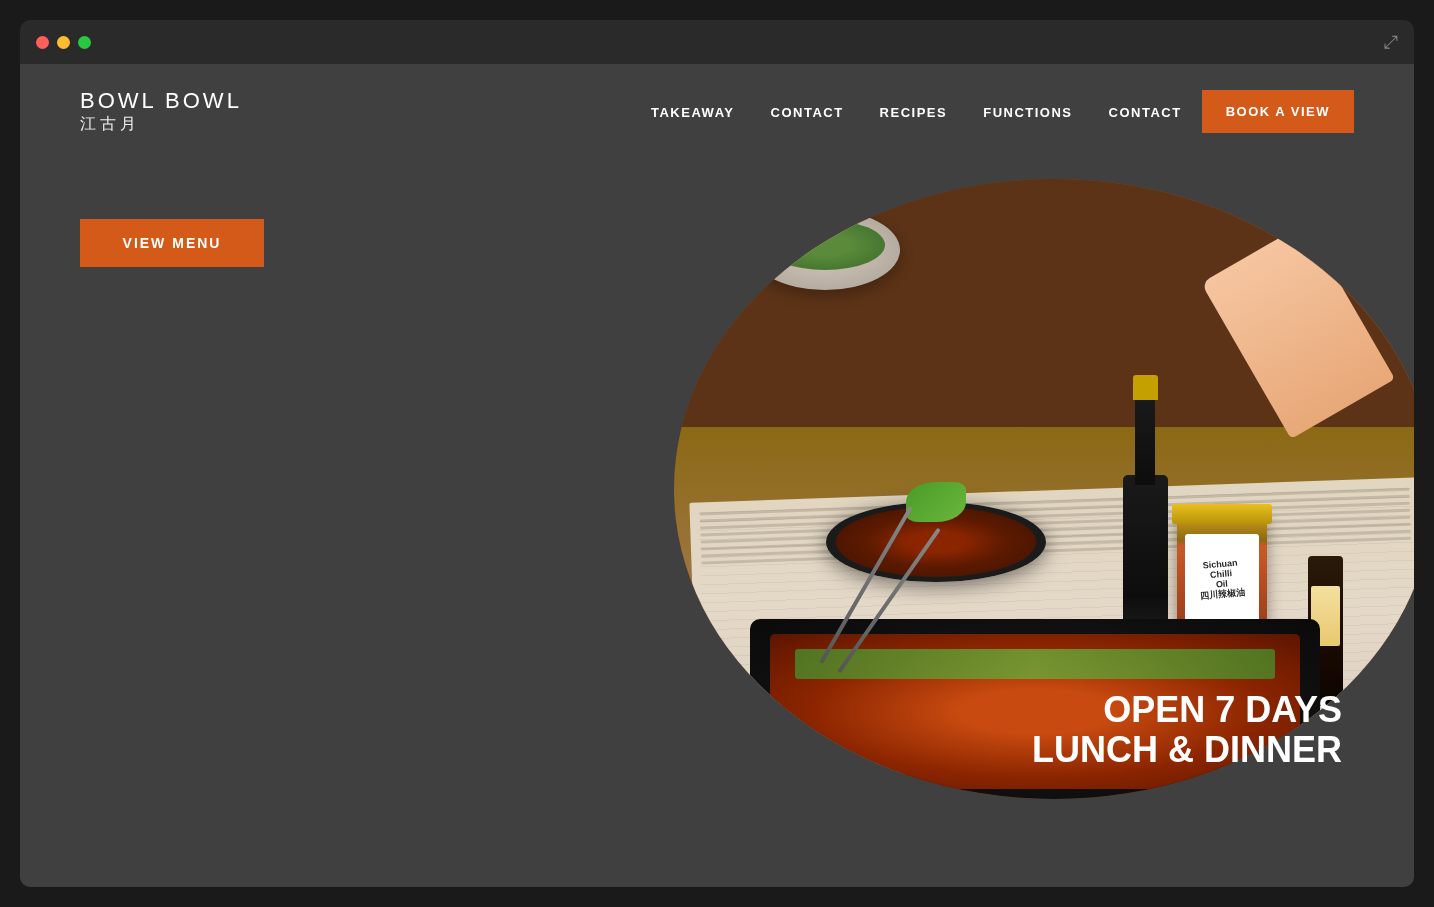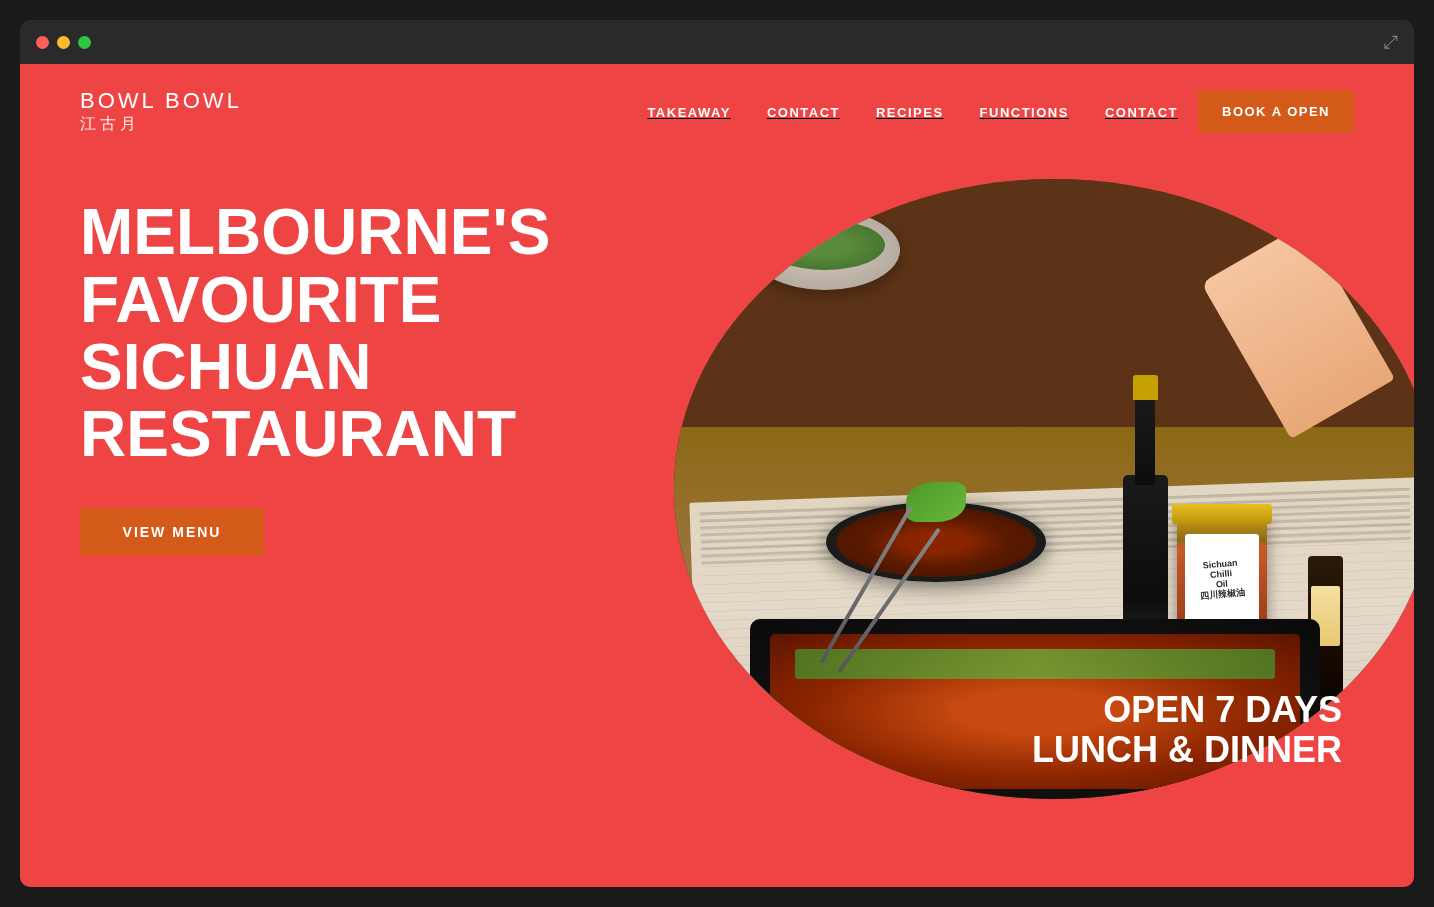--- a/index.html
+++ b/index.html
@@ -46,21 +46,21 @@
     .browser-btn.minimize { background: #febc2e; }
     .browser-btn.maximize { background: #28c840; }
 
     .browser-expand {
       color: #888;
       font-size: 18px;
       cursor: pointer;
     }
 
     .website {
-      background: #ef4444;
+      background: #404040;
       height: calc(867px - 44px);
       position: relative;
       overflow: hidden;
     }
 
     
     .navbar {
       display: flex;
       align-items: center;
       padding: 24px 60px;
@@ -85,21 +85,20 @@
       font-size: 16px;
       letter-spacing: 4px;
       opacity: 0.9;
     }
 
     .nav-links {
       display: flex;
       gap: 36px;
       align-items: flex-end;
       list-style: none;
-      text-decoration: underline;
     }
 
     .nav-links a {
       color: white;
       text-decoration: none;
       font-size: 13px;
       font-weight: 600;
       letter-spacing: 1.5px;
     }
 
@@ -513,21 +512,21 @@
           <a>RECIPES</a>
         </li>
         <li>
           <a>FUNCTIONS</a>
         </li>
         <li>
           <a>CONTACT</a>
         </li>
       </ul>
 
-      <button class="book-btn">BOOK A OPEN</button>
+      <button class="book-btn">BOOK A VIEW</button>
     </nav>
 
     <div class="hero">
 
       <div class="oval-container">
         <div class="oval-inner">
           <div class="food-scene">
 
             <div class="table-bg"></div>
 
@@ -576,25 +575,20 @@
             <div class="pan-bottom">
               <div class="pan-food">
                 <div class="pan-garnish"></div>
               </div>
             </div>
 
           </div>
         </div>
       </div>
 
-      <div class="hero-headline">
-        <div>MELBOURNE'S</div>
-        <div>FAVOURITE SICHUAN</div>
-        <div>RESTAURANT</div>
-      </div>
 
       <button class="view-menu-btn">VIEW MENU</button>
 
       <div class="open-info">
         <div class="open-info-text">OPEN 7 DAYS</div>
         <div class="open-info-text">LUNCH &amp; DINNER</div>
       </div>
 
     </div>
   </div>

